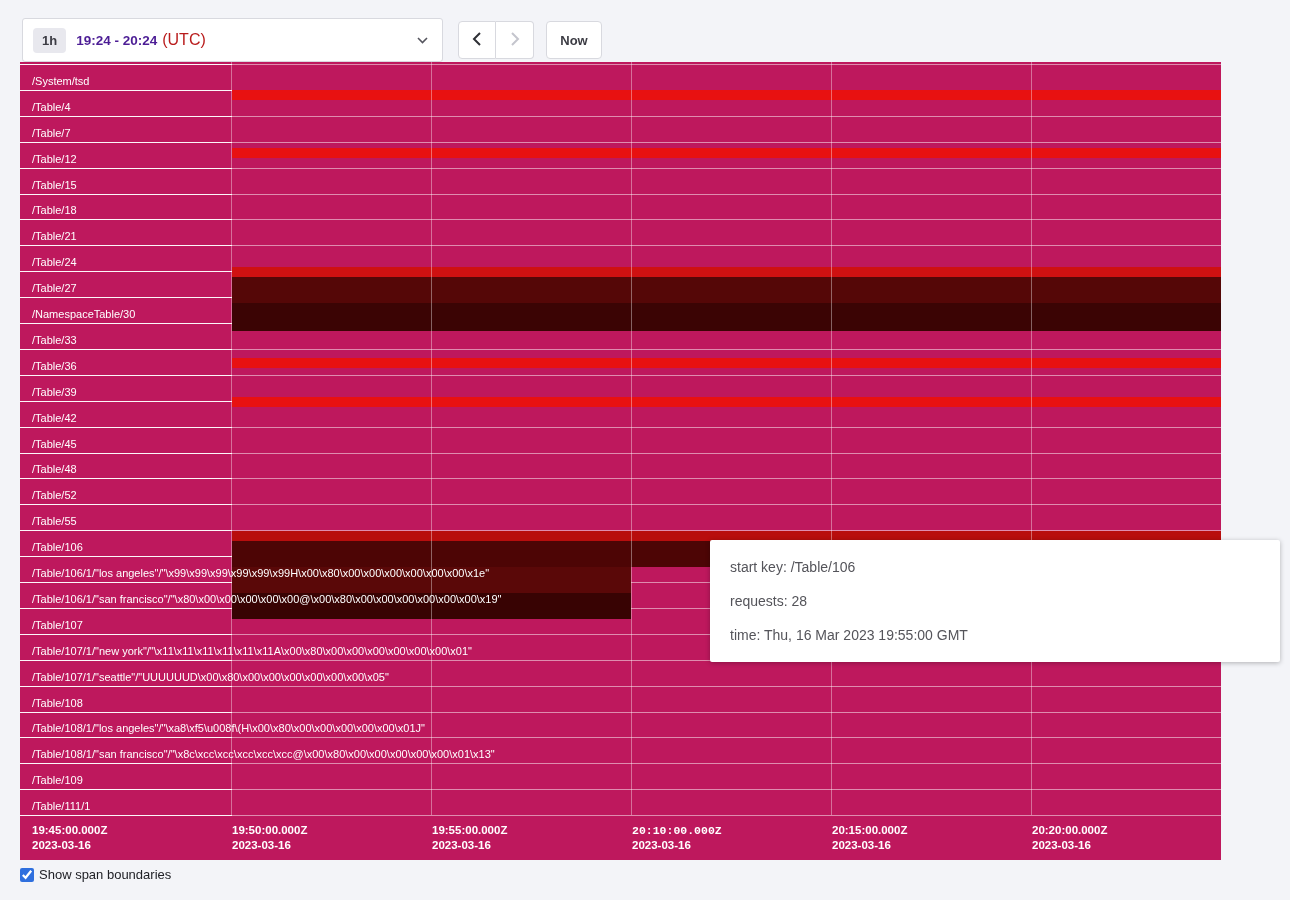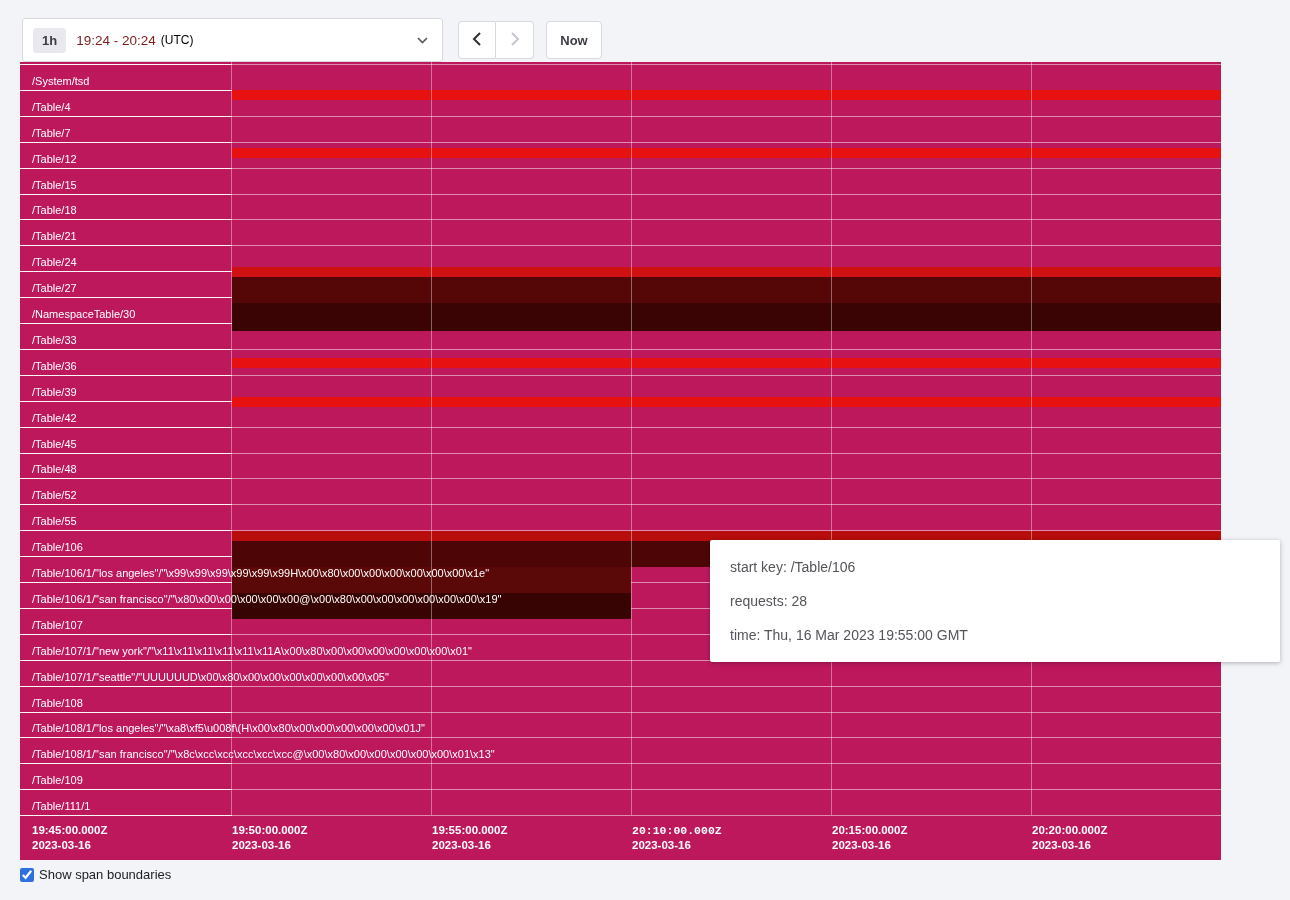--- a/index.html
+++ b/index.html
@@ -11,22 +11,22 @@
     overflow:hidden;
   }
 
   
   .toolbar { position:absolute; top:18px; left:22px; height:44px; display:flex; align-items:center;justify-content:center; }
   .range-select {
     width:421px; height:44px; background:#ffffff; border:1px solid #d8d9df; border-radius:3px;
     display:flex; align-items:center; padding:0 14px 0 10px; gap:10px; cursor:pointer;
   }
   .badge { background:#e8e8ee; border-radius:4px; padding:5px 9px; font-size:13px; font-weight:700; color:#3c3c44; }
-  .range-text { font-size:13.5px; font-weight:400; color:#7f1d1d; }
-  .range-tz { font-size:12px; color:#000000; margin-left:-5px; }
+  .range-text { font-size:13.5px; font-weight:700; color:#4c1d95; }
+  .range-tz { font-size:16px; color:#b91c1c; margin-left:-5px; }
   .chev { margin-left:auto; display:flex; align-items:center; }
   .nav-group { display:flex; margin-left:15px; }
   .nav-btn {
     width:38px; height:38px; background:#ffffff; border:1px solid #d8d9df;
     display:flex; align-items:center; justify-content:center; cursor:pointer; padding:0;
   }
   .nav-btn.prev { border-radius:4px 0 0 4px; }
   .nav-btn.next { border-radius:0 4px 4px 0; border-left:none; cursor:default; }
   .now-btn {
     margin-left:12px; width:56px; height:38px; background:#ffffff; border:1px solid #d8d9df;

